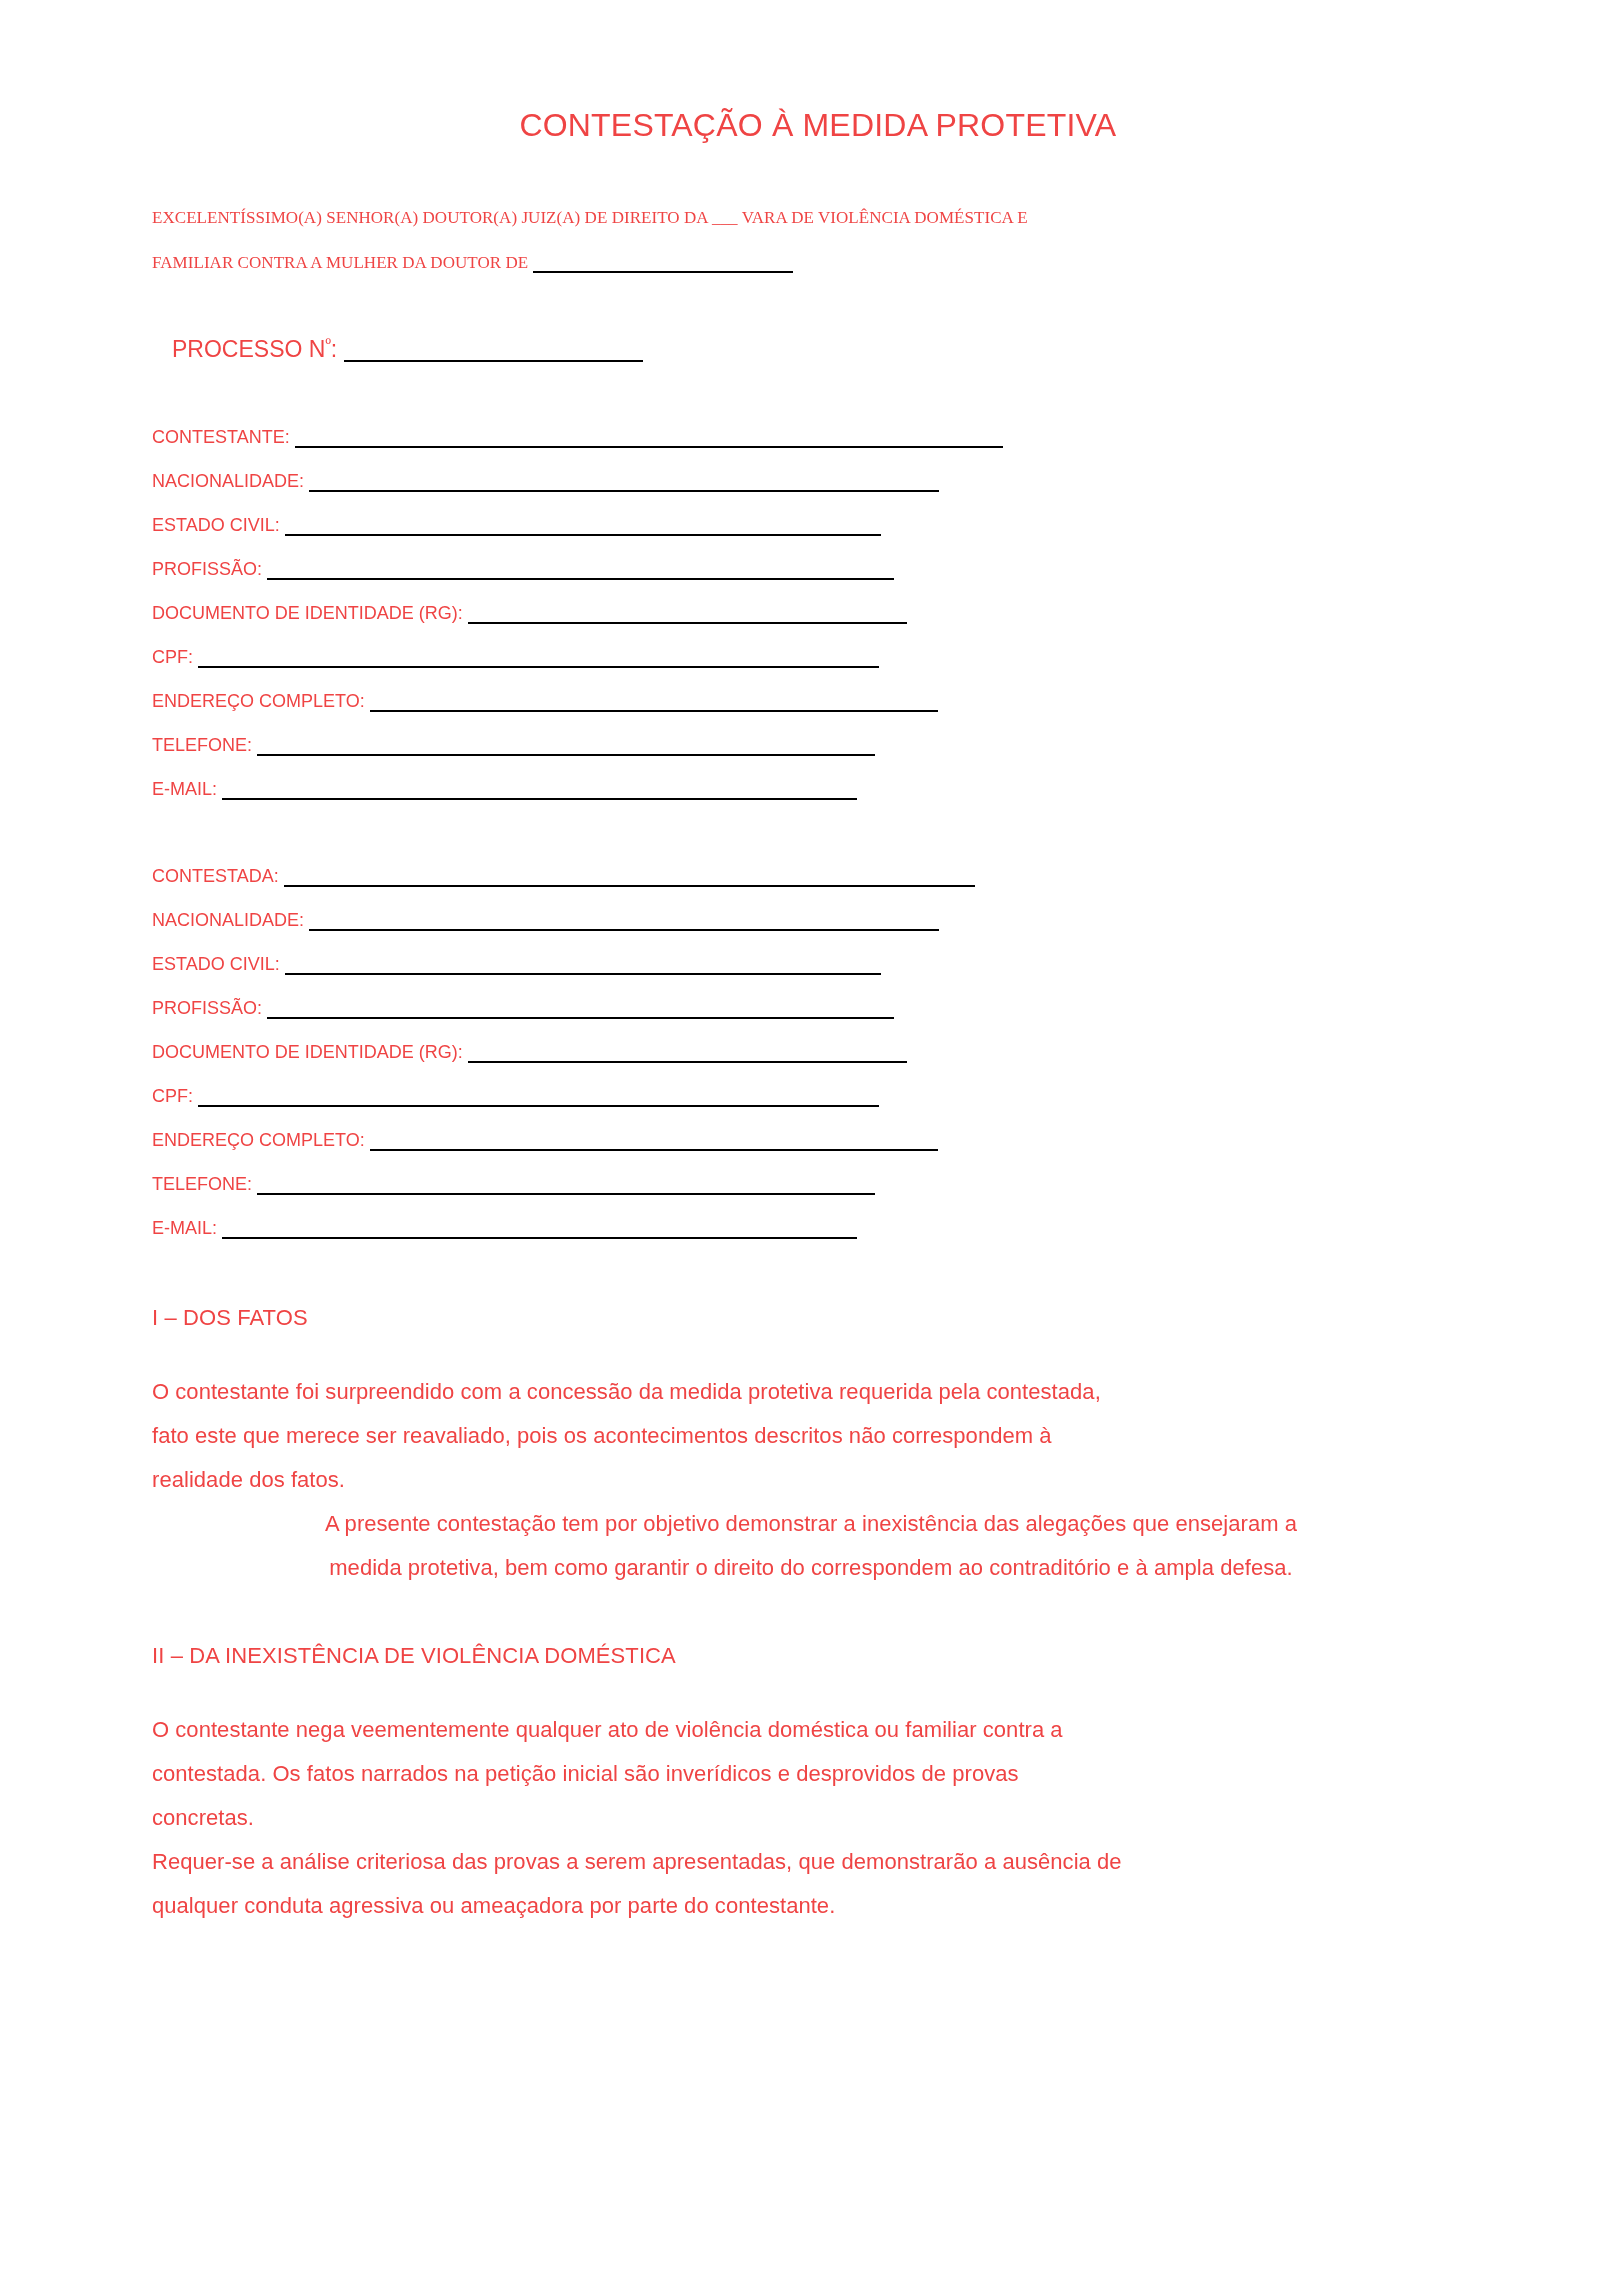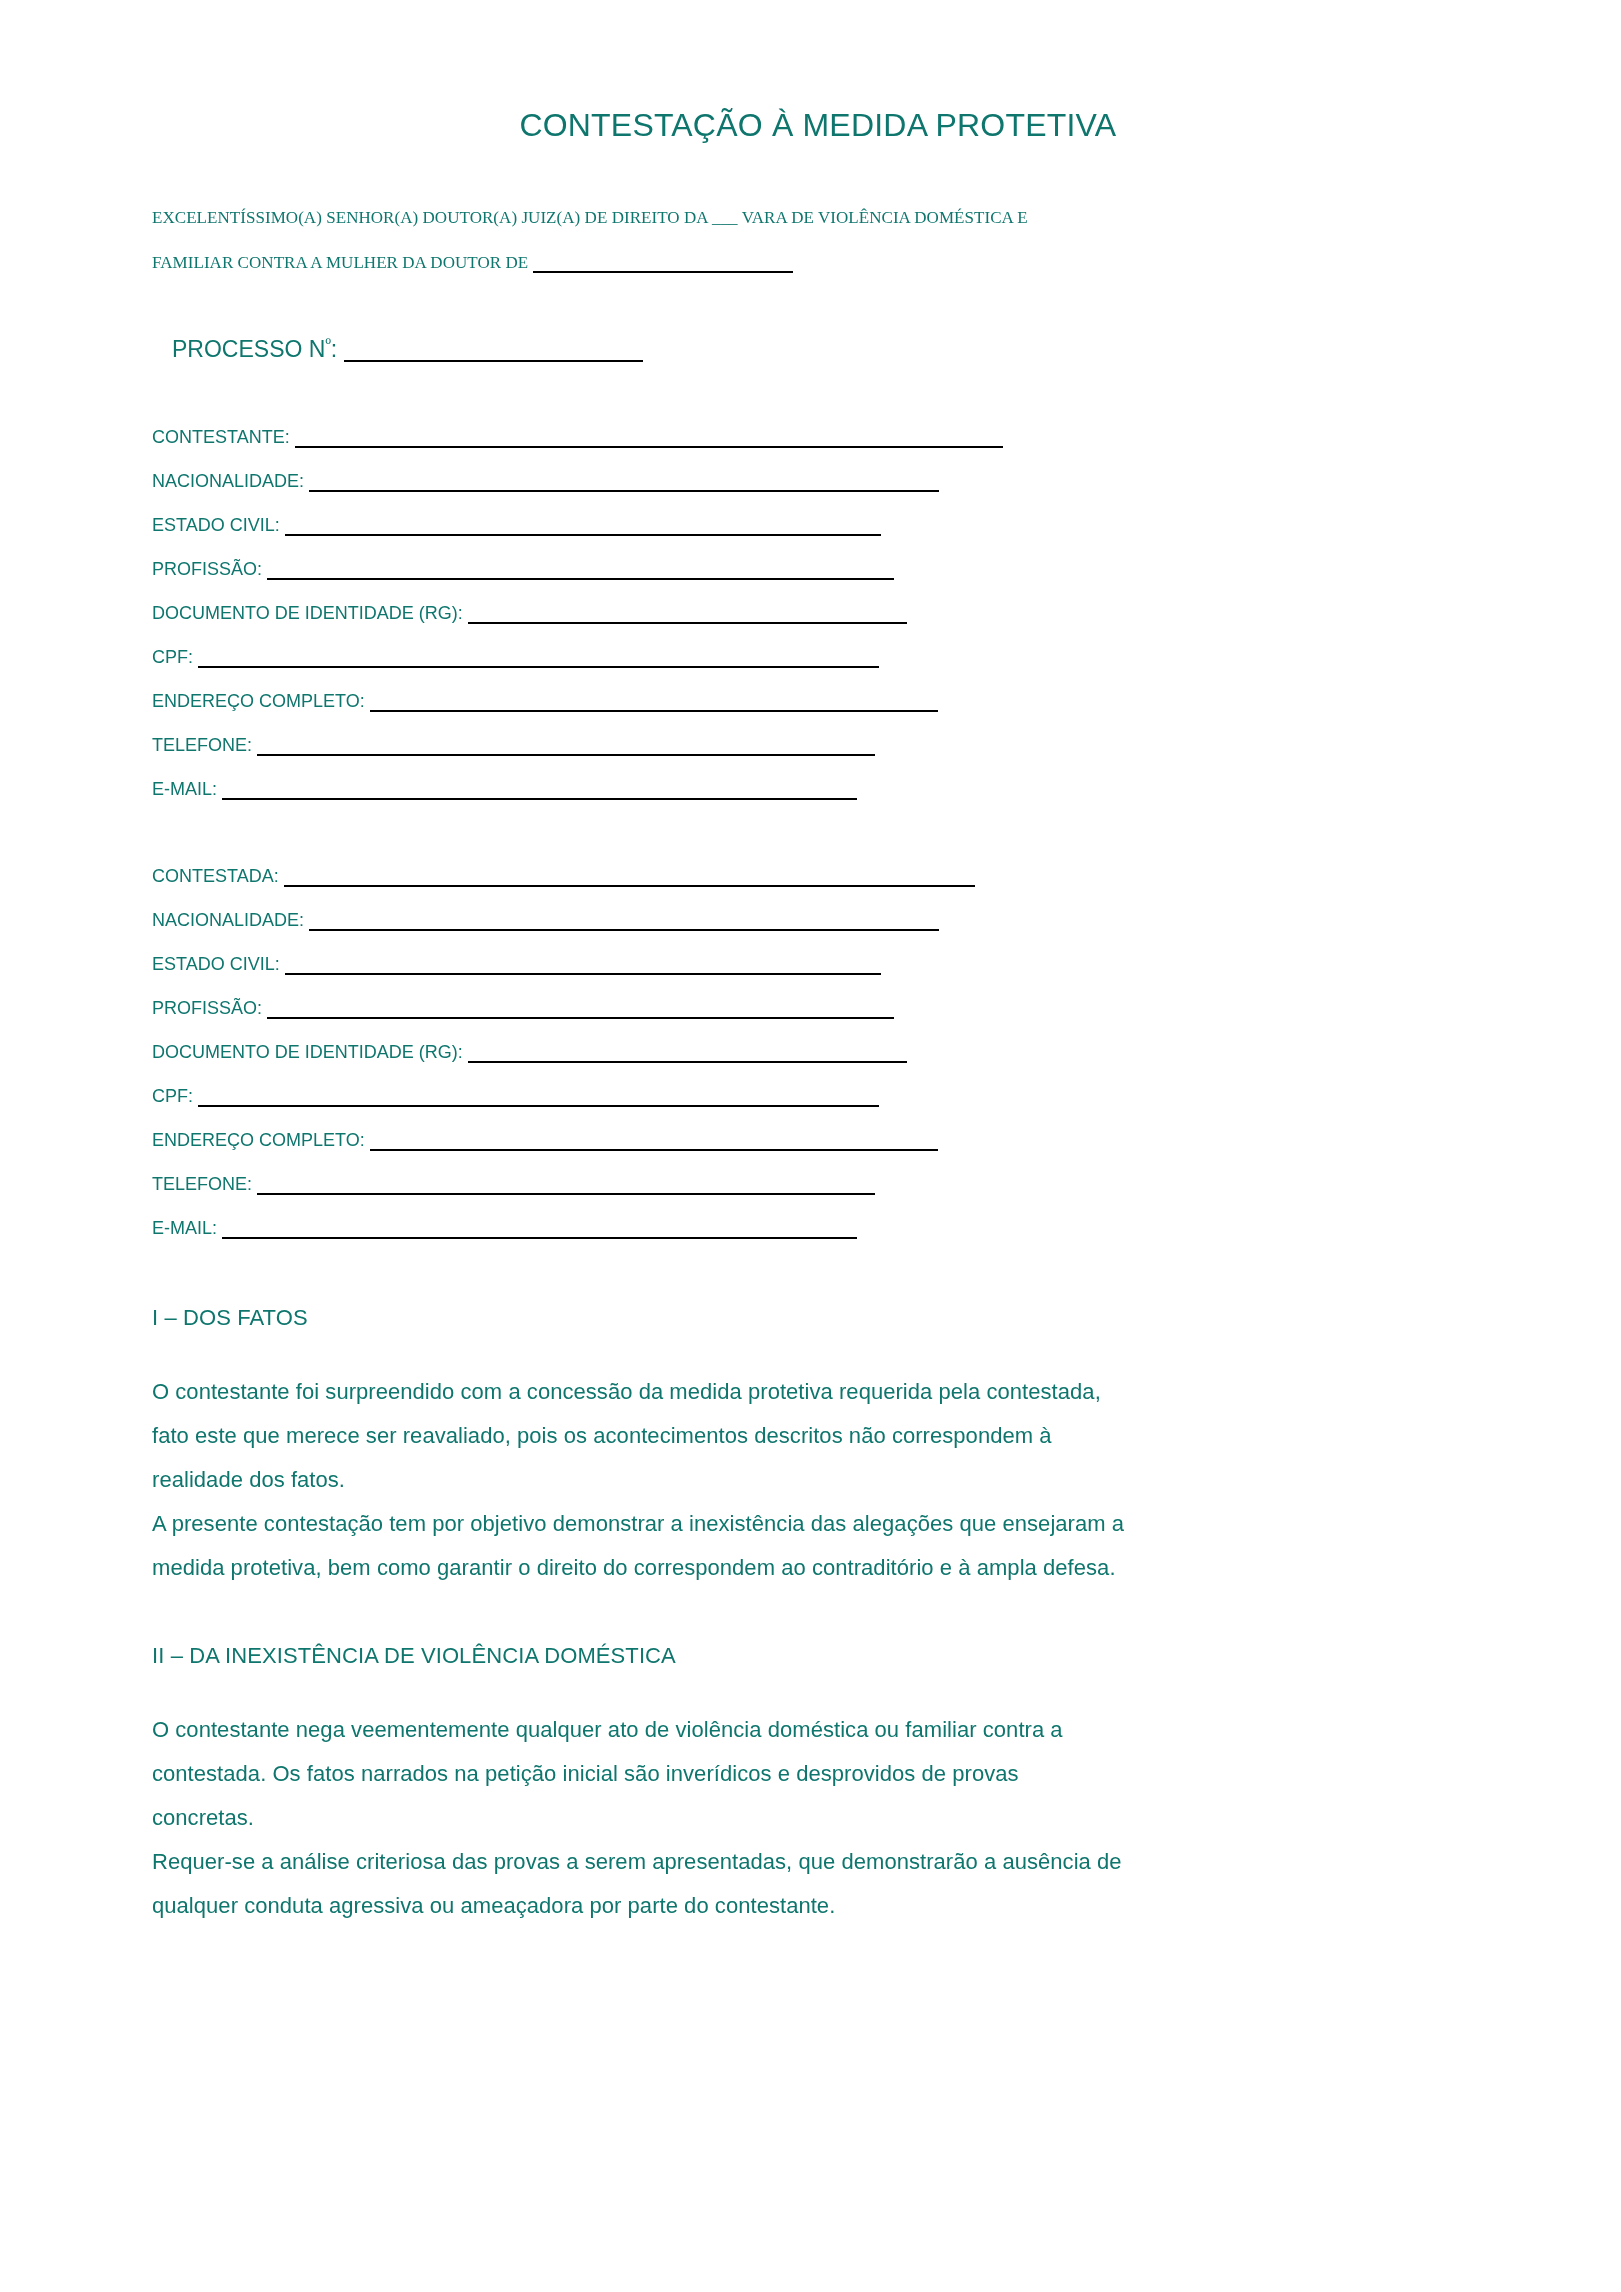--- a/index.html
+++ b/index.html
@@ -8,21 +8,21 @@
     padding: 0;
     background: #ffffff;
   }
   .page {
     position: relative;
     width: 1621px;
     height: 2293px;
     background: #ffffff;
     margin: 0 auto;
     font-family: "Liberation Sans", sans-serif;
-    color: #0f766e;
+    color: #ef4444;
     overflow: hidden;
   }
   .content {
     position: absolute;
     left: 152px;
     top: 0;
     width: 1318px;
   }
 
   
@@ -89,21 +89,21 @@
   }
   .section-head.s1 { margin-top: 51px; }
   .section-head.s2 { margin-top: 49px; }
 
   .body-para {
     font-size: 22px;
     line-height: 44px;
     letter-spacing: 0.05px;
   }
   .body-para.p1 { margin-top: 36px; }
-  .body-para.p2 { margin-top: 0px; }
+  .body-para.p2 { margin-top: 0px; text-align: center; }
   .body-para.p3 { margin-top: 36px; }
   .body-para.p4 { margin-top: 0px; }
   .body-line { white-space: nowrap; }
 </style>
 </head>
 <body>
 
 <div class="page">
   <div class="content">
 

